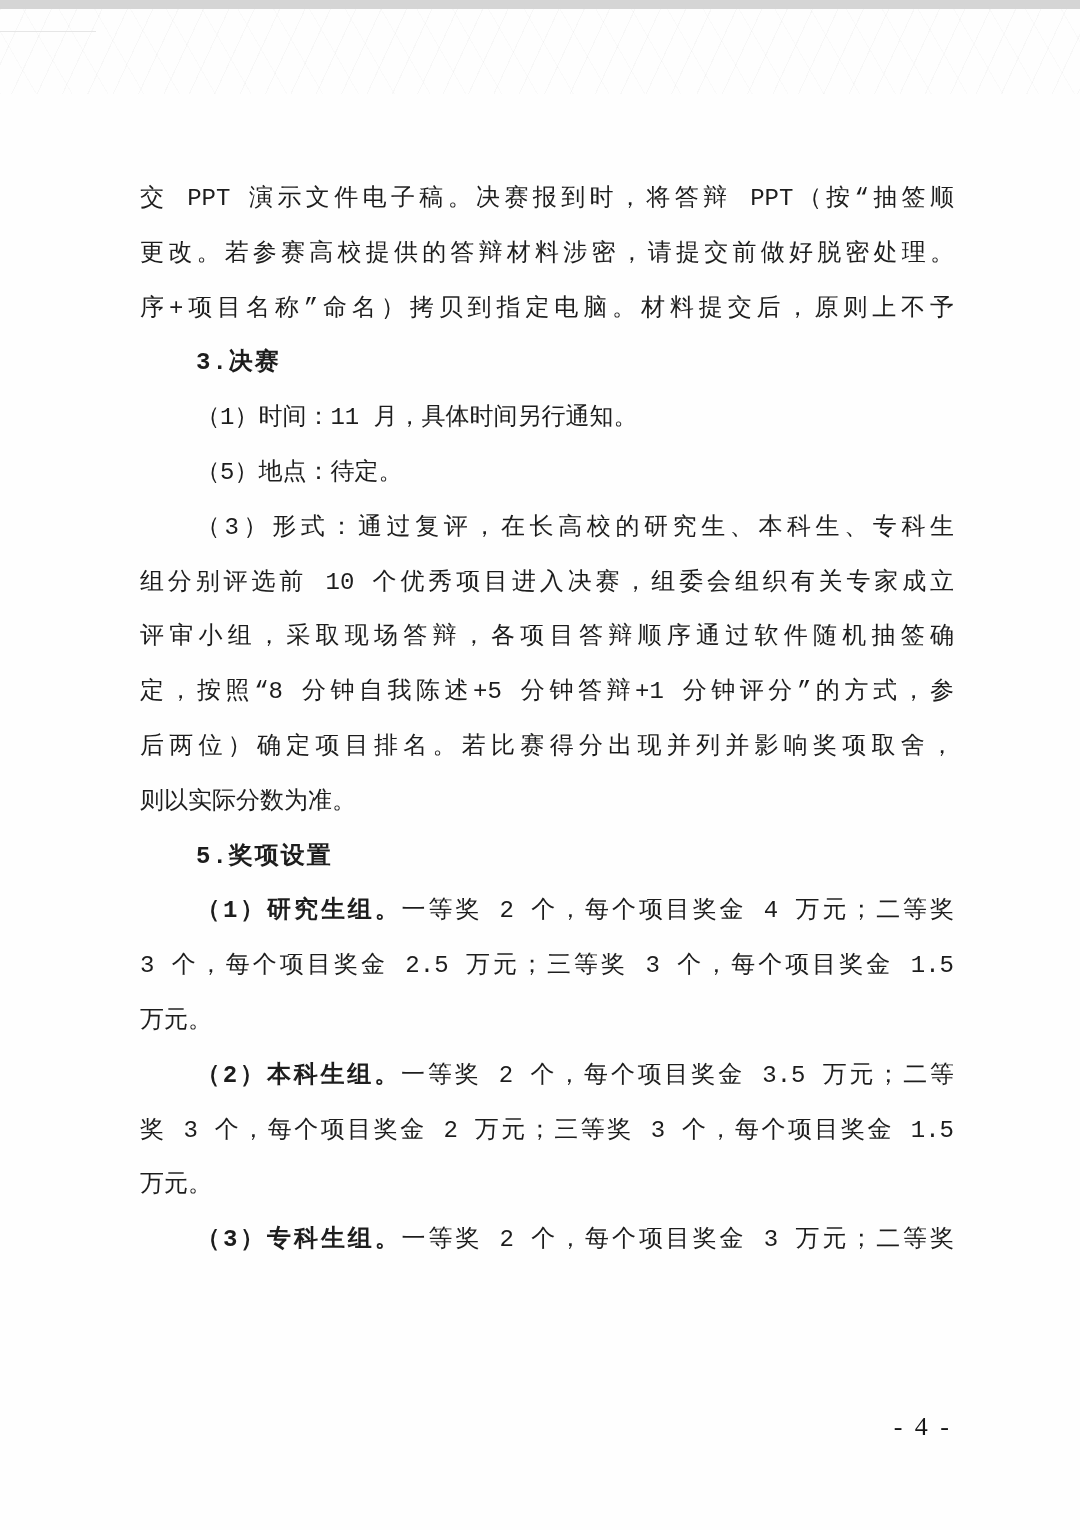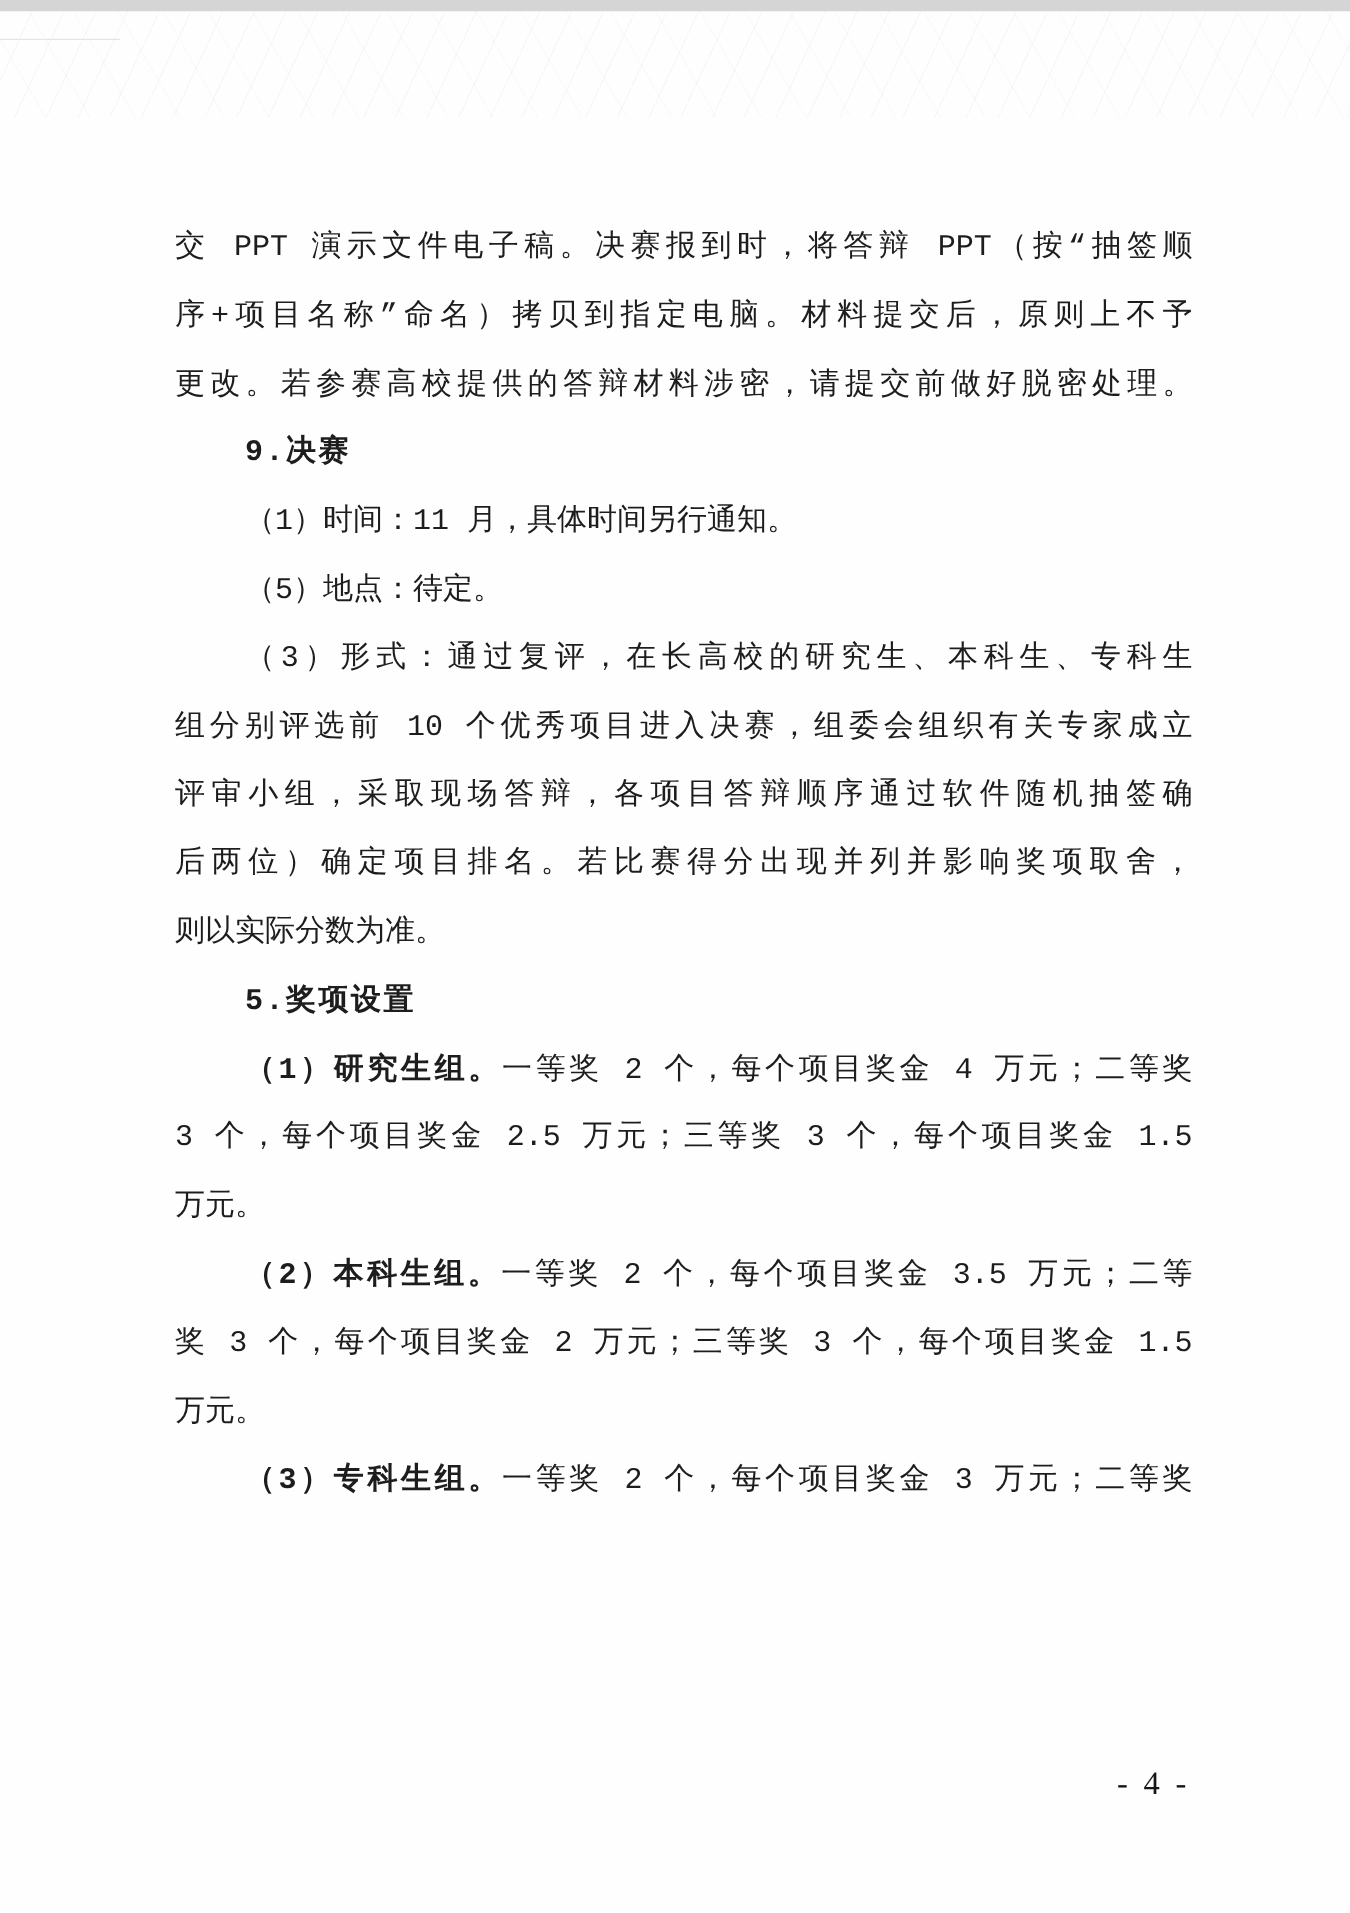--- a/index.html
+++ b/index.html
@@ -60,28 +60,29 @@
 </head>
 <body>
 
 <div class="page">
   <div class="scan-band"></div>
   <div class="scan-noise"></div>
   <div class="scan-line"></div>
 
   <div class="content">
       <div class="line fill"><span>交 PPT 演示文件电子稿。决赛报到时，将答辩 PPT（按“抽签顺</span></div>
+      <div class="line fill"><span>更改。若参赛高校提供的答辩材料涉密，请提交前做好脱密处理。</span></div>
       <div class="line fill"><span>序+项目名称”命名）拷贝到指定电脑。材料提交后，原则上不予</span></div>
-      <div class="line fill"><span>更改。若参赛高校提供的答辩材料涉密，请提交前做好脱密处理。</span></div>
-      <div class="line ind head"><span class="b">9.决赛</span></div>
+      <div class="line ind head"><span class="b">3.决赛</span></div>
       <div class="line ind"><span>（1）时间：11 月，具体时间另行通知。</span></div>
       <div class="line ind"><span>（5）地点：待定。</span></div>
       <div class="line fill ind"><span>（3）形式：通过复评，在长高校的研究生、本科生、专科生</span></div>
       <div class="line fill"><span>组分别评选前 10 个优秀项目进入决赛，组委会组织有关专家成立</span></div>
       <div class="line fill"><span>评审小组，采取现场答辩，各项目答辩顺序通过软件随机抽签确</span></div>
+      <div class="line fill"><span>定，按照“8 分钟自我陈述+5 分钟答辩+1 分钟评分”的方式，参</span></div>
       <div class="line fill"><span>后两位）确定项目排名。若比赛得分出现并列并影响奖项取舍，</span></div>
       <div class="line"><span>则以实际分数为准。</span></div>
       <div class="line ind head"><span class="b">5.奖项设置</span></div>
       <div class="line fill ind"><span class="b">（1）研究生组。</span><span>一等奖 2 个，每个项目奖金 4 万元；二等奖</span></div>
       <div class="line fill"><span>3 个，每个项目奖金 2.5 万元；三等奖 3 个，每个项目奖金 1.5</span></div>
       <div class="line"><span>万元。</span></div>
       <div class="line fill ind"><span class="b">（2）本科生组。</span><span>一等奖 2 个，每个项目奖金 3.5 万元；二等</span></div>
       <div class="line fill"><span>奖 3 个，每个项目奖金 2 万元；三等奖 3 个，每个项目奖金 1.5</span></div>
       <div class="line"><span>万元。</span></div>
       <div class="line fill ind"><span class="b">（3）专科生组。</span><span>一等奖 2 个，每个项目奖金 3 万元；二等奖</span></div>

